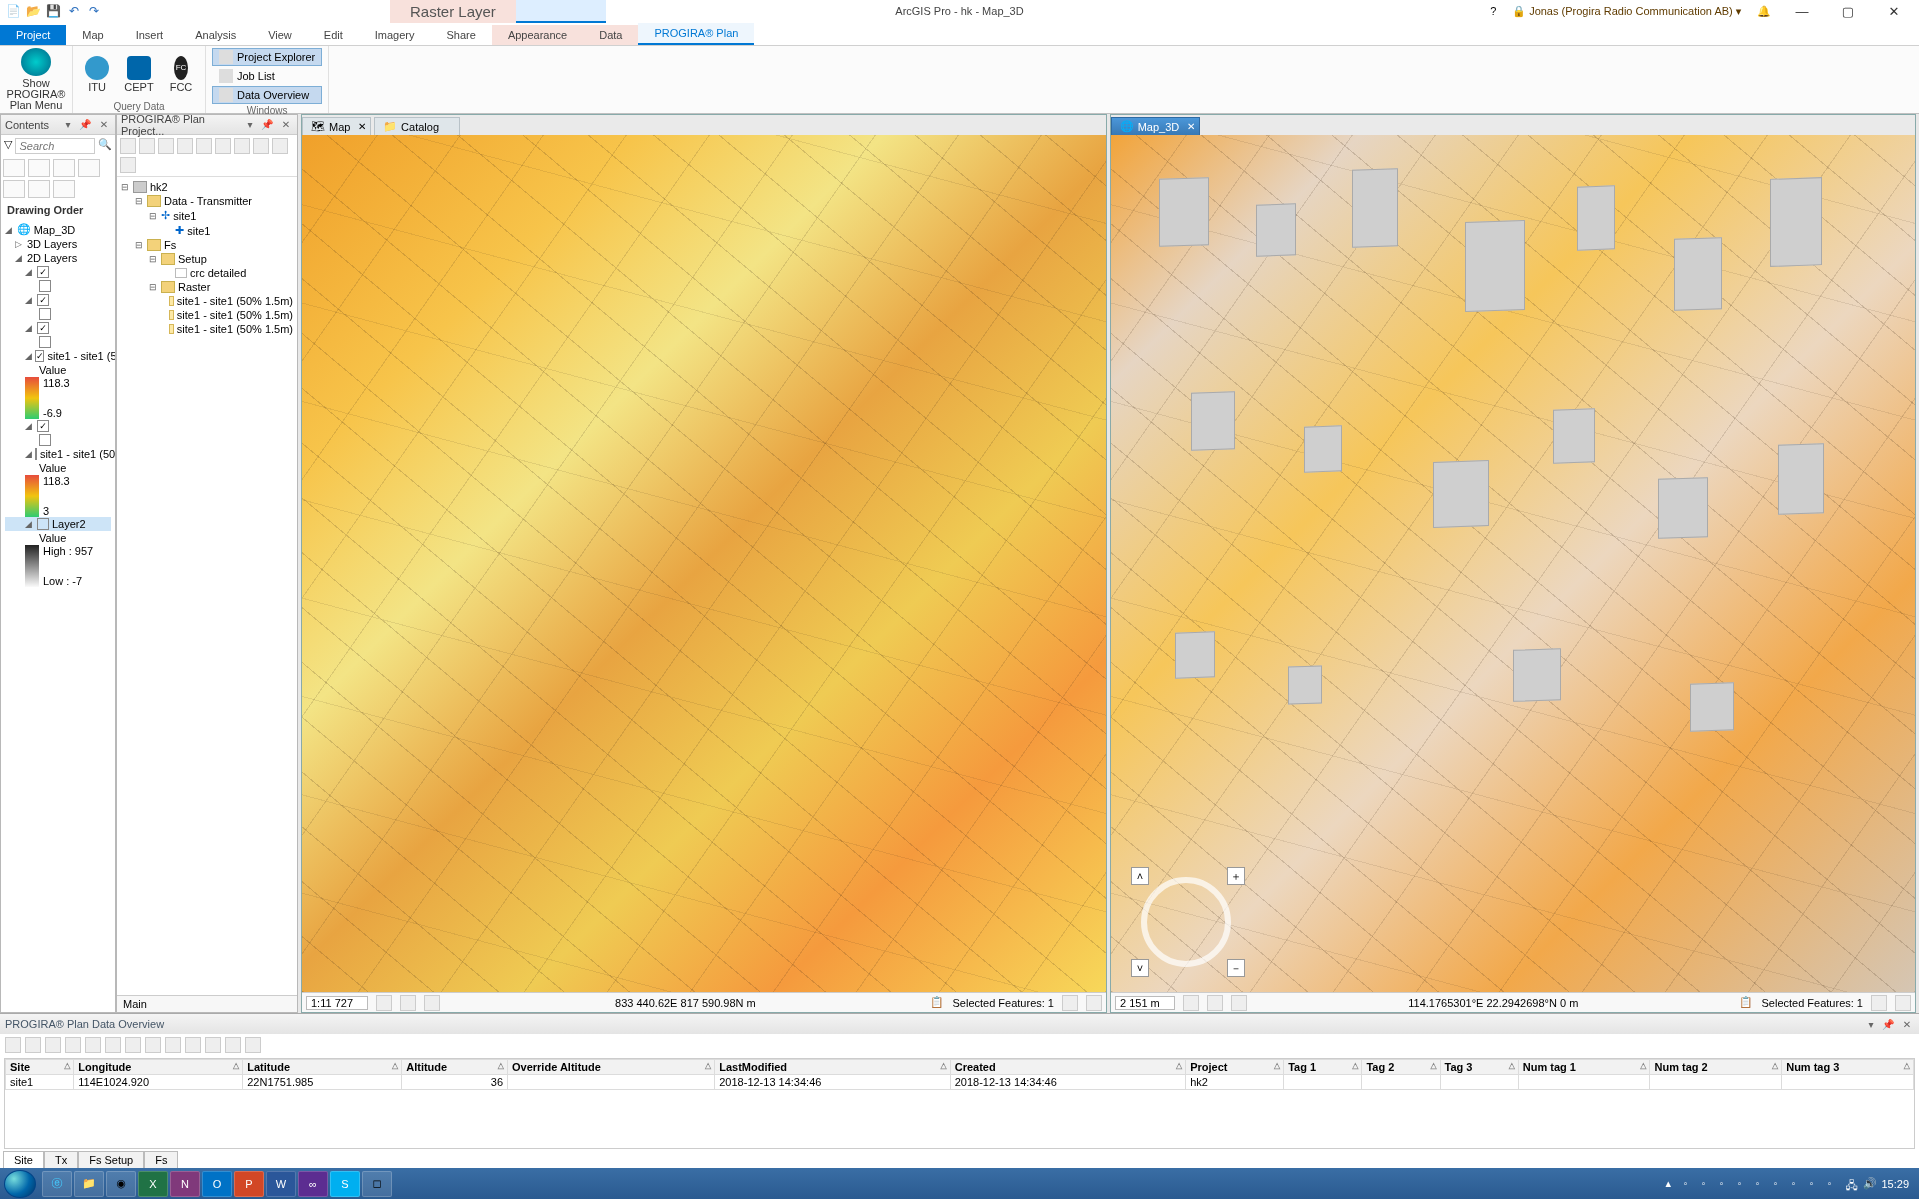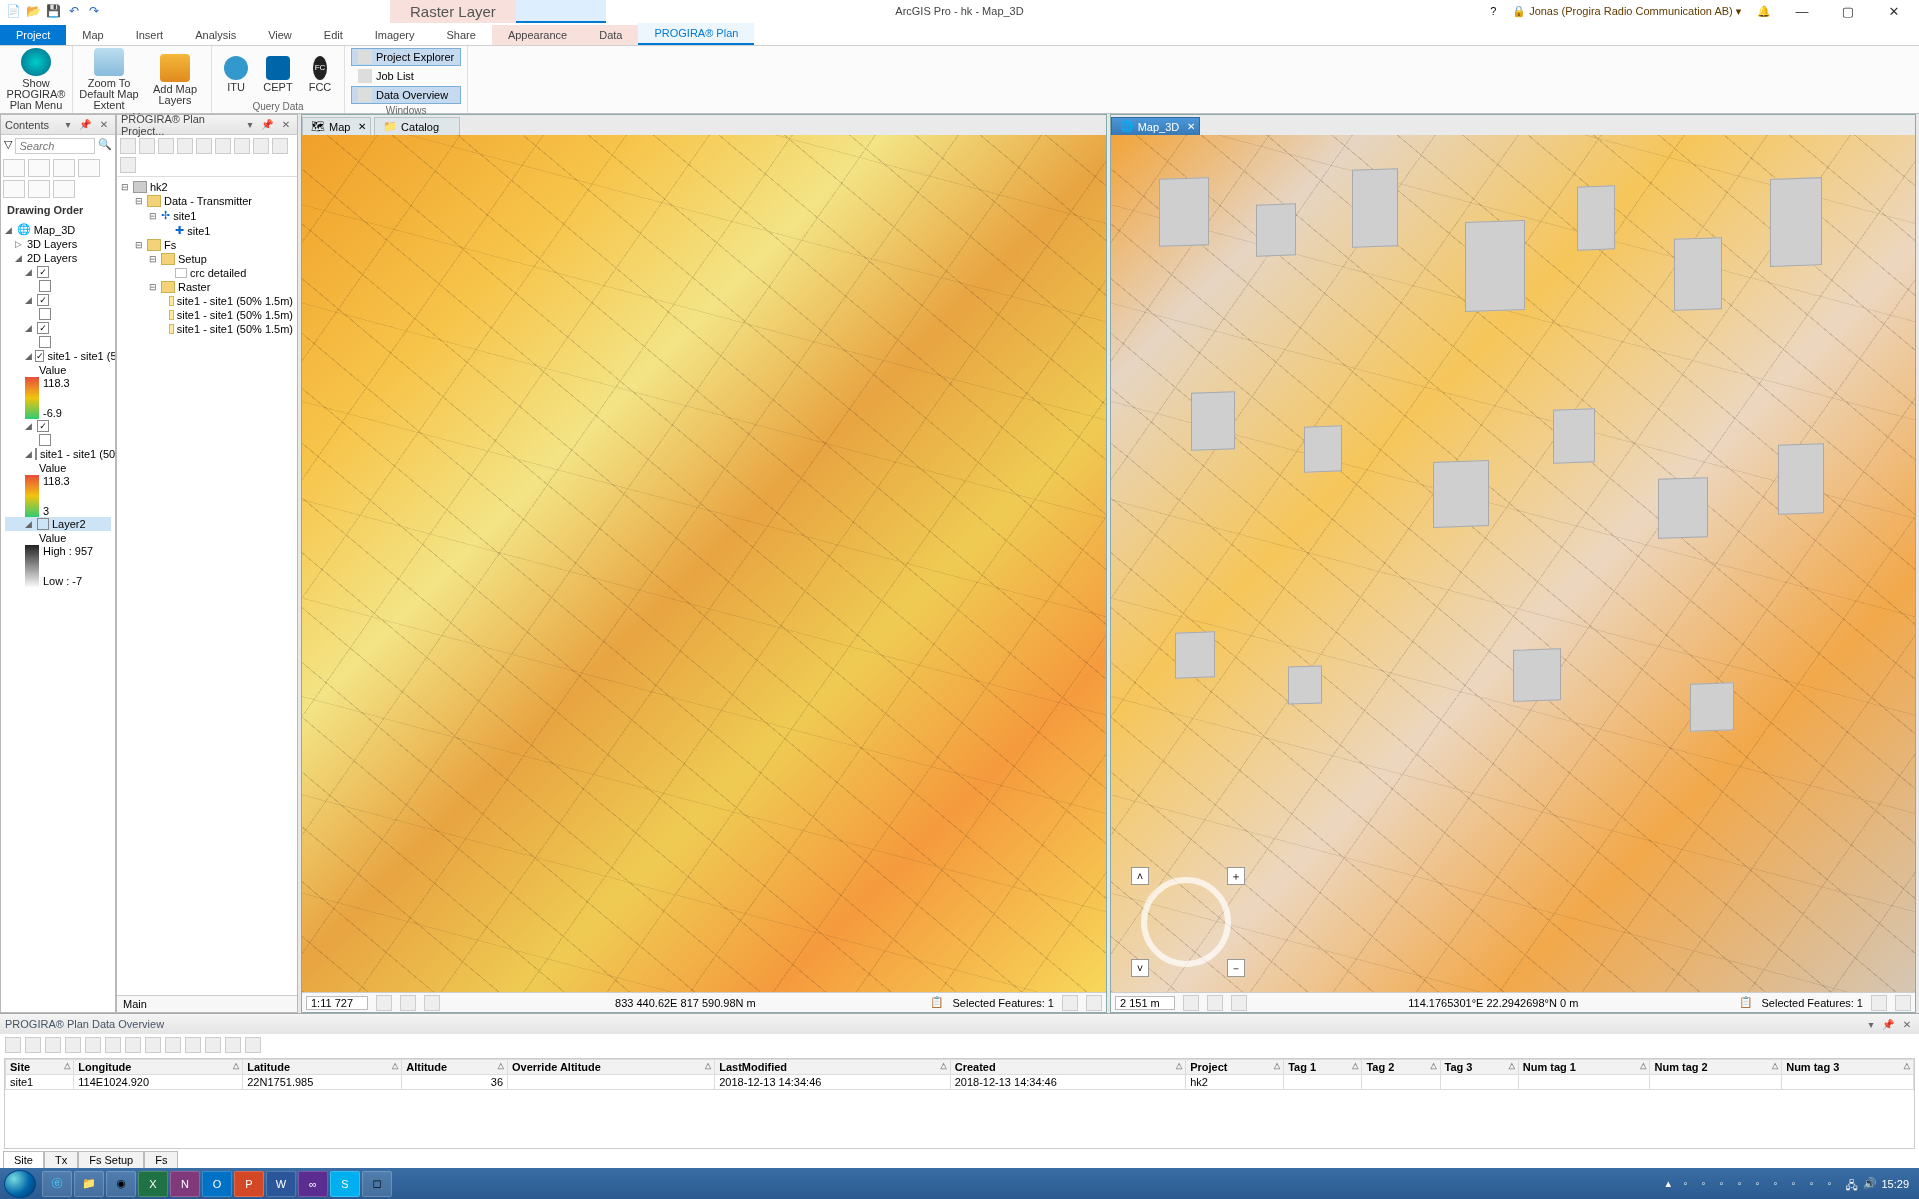--- a/index.html
+++ b/index.html
@@ -619,33 +619,20 @@
 
 <div class="ribbon">
   <div class="ribbon-group">
     <div class="buttons">
       <div class="big-btn">
         <div class="icon" style="border-radius:50%; background:radial-gradient(#0cc,#068);"></div>
         <span>Show PROGIRA® Plan Menu ▾</span>
       </div>
     </div>
     <div class="group-label">Menu</div>
-  </div>
-  <div class="ribbon-group">
-    <div class="buttons">
-      <div class="big-btn">
-        <div class="icon" style="background:linear-gradient(#bde,#8bd);"></div>
-        <span>Zoom To Default Map Extent</span>
-      </div>
-      <div class="big-btn">
-        <div class="icon" style="background:linear-gradient(#f5b83a,#e08a1f);"></div>
-        <span>Add Map Layers</span>
-      </div>
-    </div>
-    <div class="group-label">Map</div>
   </div>
   <div class="ribbon-group">
     <div class="buttons">
       <div class="big-btn" style="width:36px;">
         <div class="icon" style="width:24px;height:24px;background:#39c;border-radius:50%;"></div>
         <span>ITU</span>
       </div>
       <div class="big-btn" style="width:36px;">
         <div class="icon" style="width:24px;height:24px;background:#06a;border-radius:4px;"></div>
         <span>CEPT</span>

